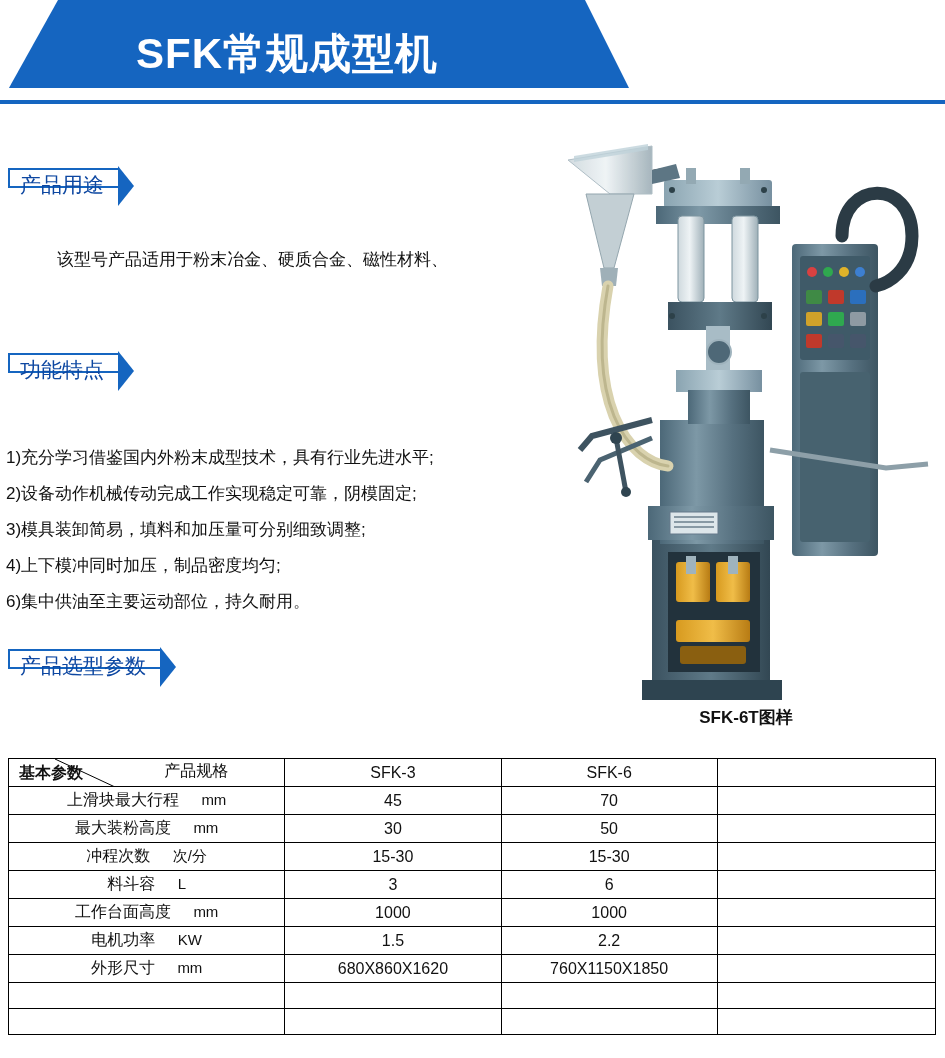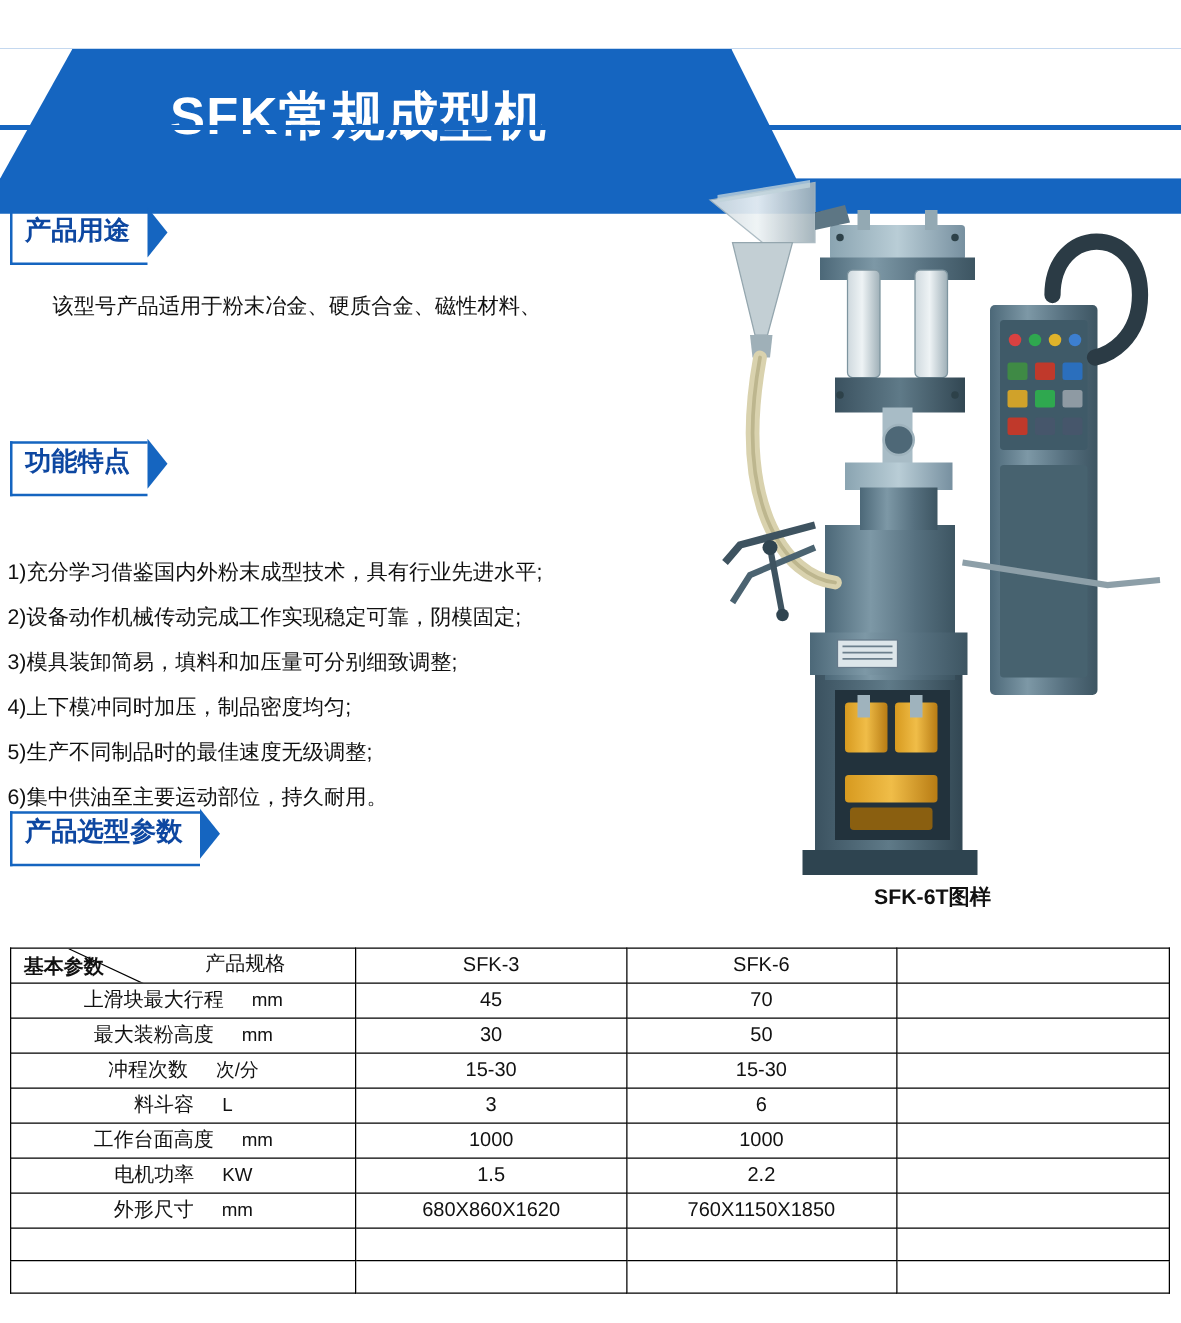--- a/index.html
+++ b/index.html
@@ -11,24 +11,23 @@
     font-family: "Liberation Sans", sans-serif;
     color: #111;
     position: relative;
     overflow: hidden;
   }
 
   
   .header {
     position: absolute;
     left: 0; top: 0;
-    width: 945px; height: 132px;
+    width: 945px; height: 88px;
     background: #1565c0;
     overflow: hidden;
-    margin-top: 39px;
   }
   .header-title {
     position: absolute;
     left: 136px; top: 26px;
     font-size: 42px;
     font-weight: bold;
     color: #ffffff;
     letter-spacing: 1px;
     white-space: nowrap;
   }
@@ -50,25 +49,25 @@
   .header-underline {
     position: absolute;
     left: 0; top: 100px;
     width: 945px; height: 4px;
     background: #1565c0;
   }
 
   
   .ribbon {
     position: absolute;
-    height: 44px;
+    height: 20px;
     padding: 0 14px 0 12px;
     color: #0d47a1;
     font-size: 21px;
-    font-weight: bold;
+    font-weight: normal;
     line-height: 34px;
     white-space: nowrap;
   }
   .ribbon::after {
     content: "";
     position: absolute;
     left: 0; top: 0;
     width: 100%; height: 100%;
     border: 2px solid #1565c0;
     border-right: none;
@@ -91,21 +90,21 @@
 
   
   .usage-text {
     position: absolute;
     left: 8px; top: 228px;
     width: 500px;
     font-size: 17px;
     line-height: 34px;
     color: #111;
   }
-  .usage-text p { margin: 0; }
+  .usage-text p { margin: 15px; }
   .usage-indent { text-indent: 34px; }
 
   .feature-list {
     position: absolute;
     left: 6px; top: 440px;
     width: 520px;
     font-size: 17px;
     line-height: 36px;
     color: #111;
   }
@@ -204,21 +203,20 @@
 
 <div class="ribbon" id="ribbon-feature">
   <span>功能特点</span>
 </div>
 
 <div class="feature-list">
   <div>1)充分学习借鉴国内外粉末成型技术，具有行业先进水平;</div>
   <div>2)设备动作机械传动完成工作实现稳定可靠，阴模固定;</div>
   <div>3)模具装卸简易，填料和加压量可分别细致调整;</div>
   <div>4)上下模冲同时加压，制品密度均匀;</div>
-  <div>5)生产不同制品时的最佳速度无级调整;</div>
   <div>6)集中供油至主要运动部位，持久耐用。</div>
 </div>
 
 <div class="photo">
   <svg width="380" height="580" viewBox="0 0 380 580" xmlns="http://www.w3.org/2000/svg">
     <defs>
       <linearGradient id="steelV" x1="0" y1="0" x2="1" y2="0">
         <stop offset="0%" stop-color="#4c6878"></stop>
         <stop offset="35%" stop-color="#7d98a6"></stop>
         <stop offset="70%" stop-color="#56707f"></stop>

